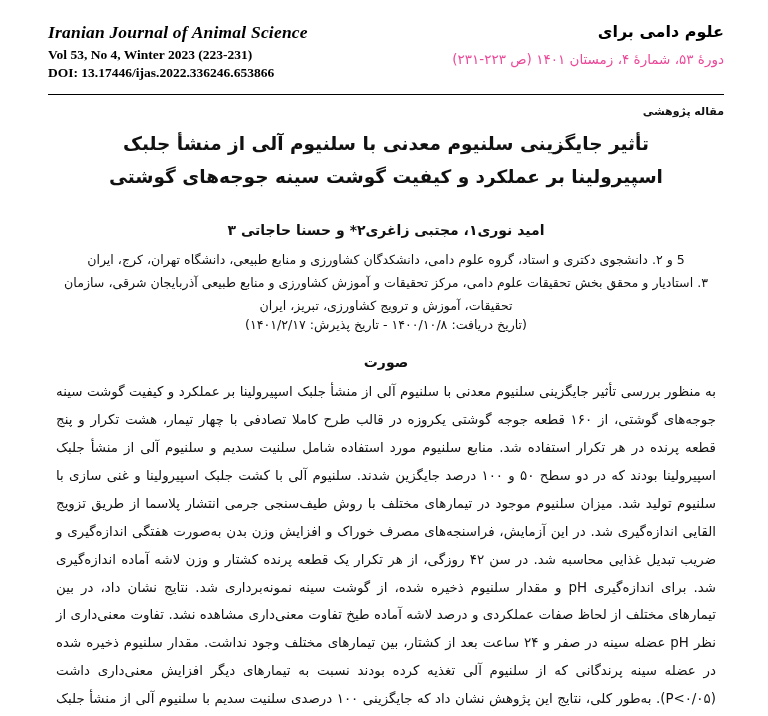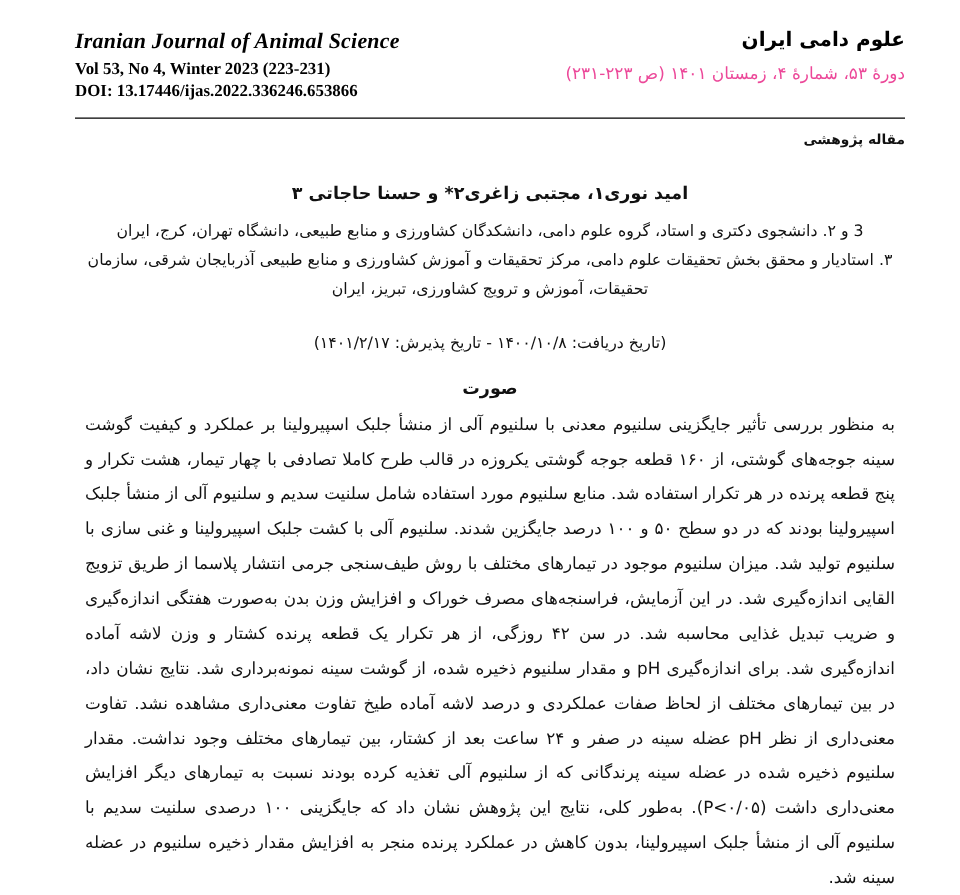--- a/index.html
+++ b/index.html
@@ -11,21 +11,21 @@
     width: 768px;
     height: 716px;
     font-family: "DejaVu Sans", "Liberation Sans", sans-serif;
     color: #111111;
     overflow: hidden;
   }
   .page {
     width: 768px;
     height: 608px;
     box-sizing: border-box;
-    padding: 22px 44px 10px 60px;
+    padding: 22px 44px 10px 48px;
     position: relative;
   }
 
   
   .masthead {
     display: flex;
     flex-direction: row-reverse;
     justify-content: space-between;
     align-items: flex-start;
     padding-bottom: 8px;
@@ -102,21 +102,21 @@
     font-size: 12.6px;
     line-height: 1.85;
     margin-top: 6px;
   }
   .affil-3 {
     margin-top: 0;
   }
   .dates {
     text-align: center;
     font-size: 12.6px;
-    margin-top: 23px;
+    margin-top: 0;
   }
 
   
   .abstract-heading {
     text-align: center;
     font-size: 14px;
     font-weight: bold;
     margin-top: 22px;
     margin-bottom: 8px;
   }
@@ -133,33 +133,34 @@
 
 <div class="page">
 
   <div class="masthead">
     <div class="masthead-left">
       <div class="journal-title">Iranian Journal of Animal Science</div>
       <div class="journal-vol">Vol 53, No 4, Winter 2023 (223-231)</div>
       <div class="journal-doi">DOI: 13.17446/ijas.2022.336246.653866</div>
     </div>
     <div class="masthead-right">
-      <div class="journal-title-fa">علوم دامی ایران</div>
+      <div class="journal-title-fa">علوم دامی برای</div>
       <div class="journal-vol-fa">دورهٔ ۵۳، شمارهٔ ۴، زمستان ۱۴۰۱ (ص ۲۲۳-۲۳۱)</div>
     </div>
   </div>
 
   <hr class="rule">
 
   <div class="article-type">مقاله پژوهشی</div>
 
+  <h1 class="paper-title">تأثیر جایگزینی سلنیوم معدنی با سلنیوم آلی از منشأ جلبک اسپیرولینا بر عملکرد و کیفیت گوشت سینه جوجه‌های گوشتی</h1>
 
   <div class="authors">امید نوری۱، مجتبی زاغری۲* و حسنا حاجاتی ۳</div>
 
-  <div class="affils">3 و ۲. دانشجوی دکتری و استاد، گروه علوم دامی، دانشکدگان کشاورزی و منابع طبیعی، دانشگاه تهران، کرج، ایران</div>
+  <div class="affils">5 و ۲. دانشجوی دکتری و استاد، گروه علوم دامی، دانشکدگان کشاورزی و منابع طبیعی، دانشگاه تهران، کرج، ایران</div>
   <div class="affils affil-3">۳. استادیار و محقق بخش تحقیقات علوم دامی، مرکز تحقیقات و آموزش کشاورزی و منابع طبیعی آذربایجان شرقی، سازمان تحقیقات، آموزش و ترویج کشاورزی، تبریز، ایران</div>
 
   <div class="dates">(تاریخ دریافت: ۱۴۰۰/۱۰/۸ - تاریخ پذیرش: ۱۴۰۱/۲/۱۷)</div>
 
   <div class="abstract-heading">صورت</div>
   <div class="abstract-body">به منظور بررسی تأثیر جایگزینی سلنیوم معدنی با سلنیوم آلی از منشأ جلبک اسپیرولینا بر عملکرد و کیفیت گوشت سینه جوجه‌های گوشتی، از ۱۶۰ قطعه جوجه گوشتی یکروزه در قالب طرح کاملا تصادفی با چهار تیمار، هشت تکرار و پنج قطعه پرنده در هر تکرار استفاده شد. منابع سلنیوم مورد استفاده شامل سلنیت سدیم و سلنیوم آلی از منشأ جلبک اسپیرولینا بودند که در دو سطح ۵۰ و ۱۰۰ درصد جایگزین شدند. سلنیوم آلی با کشت جلبک اسپیرولینا و غنی سازی با سلنیوم تولید شد. میزان سلنیوم موجود در تیمارهای مختلف با روش طیف‌سنجی جرمی انتشار پلاسما از طریق تزویج القایی اندازه‌گیری شد. در این آزمایش، فراسنجه‌های مصرف خوراک و افزایش وزن بدن به‌صورت هفتگی اندازه‌گیری و ضریب تبدیل غذایی محاسبه شد. در سن ۴۲ روزگی، از هر تکرار یک قطعه پرنده کشتار و وزن لاشه آماده اندازه‌گیری شد. برای اندازه‌گیری pH و مقدار سلنیوم ذخیره شده، از گوشت سینه نمونه‌برداری شد. نتایج نشان داد، در بین تیمارهای مختلف از لحاظ صفات عملکردی و درصد لاشه آماده طیخ تفاوت معنی‌داری مشاهده نشد. تفاوت معنی‌داری از نظر pH عضله سینه در صفر و ۲۴ ساعت بعد از کشتار، بین تیمارهای مختلف وجود نداشت. مقدار سلنیوم ذخیره شده در عضله سینه پرندگانی که از سلنیوم آلی تغذیه کرده بودند نسبت به تیمارهای دیگر افزایش معنی‌داری داشت (P&lt;۰/۰۵). به‌طور کلی، نتایج این پژوهش نشان داد که جایگزینی ۱۰۰ درصدی سلنیت سدیم با سلنیوم آلی از منشأ جلبک اسپیرولینا، بدون کاهش در عملکرد پرنده منجر به افزایش مقدار ذخیره سلنیوم در عضله سینه شد.</div>
 
 </div>
 
 </body></html>

